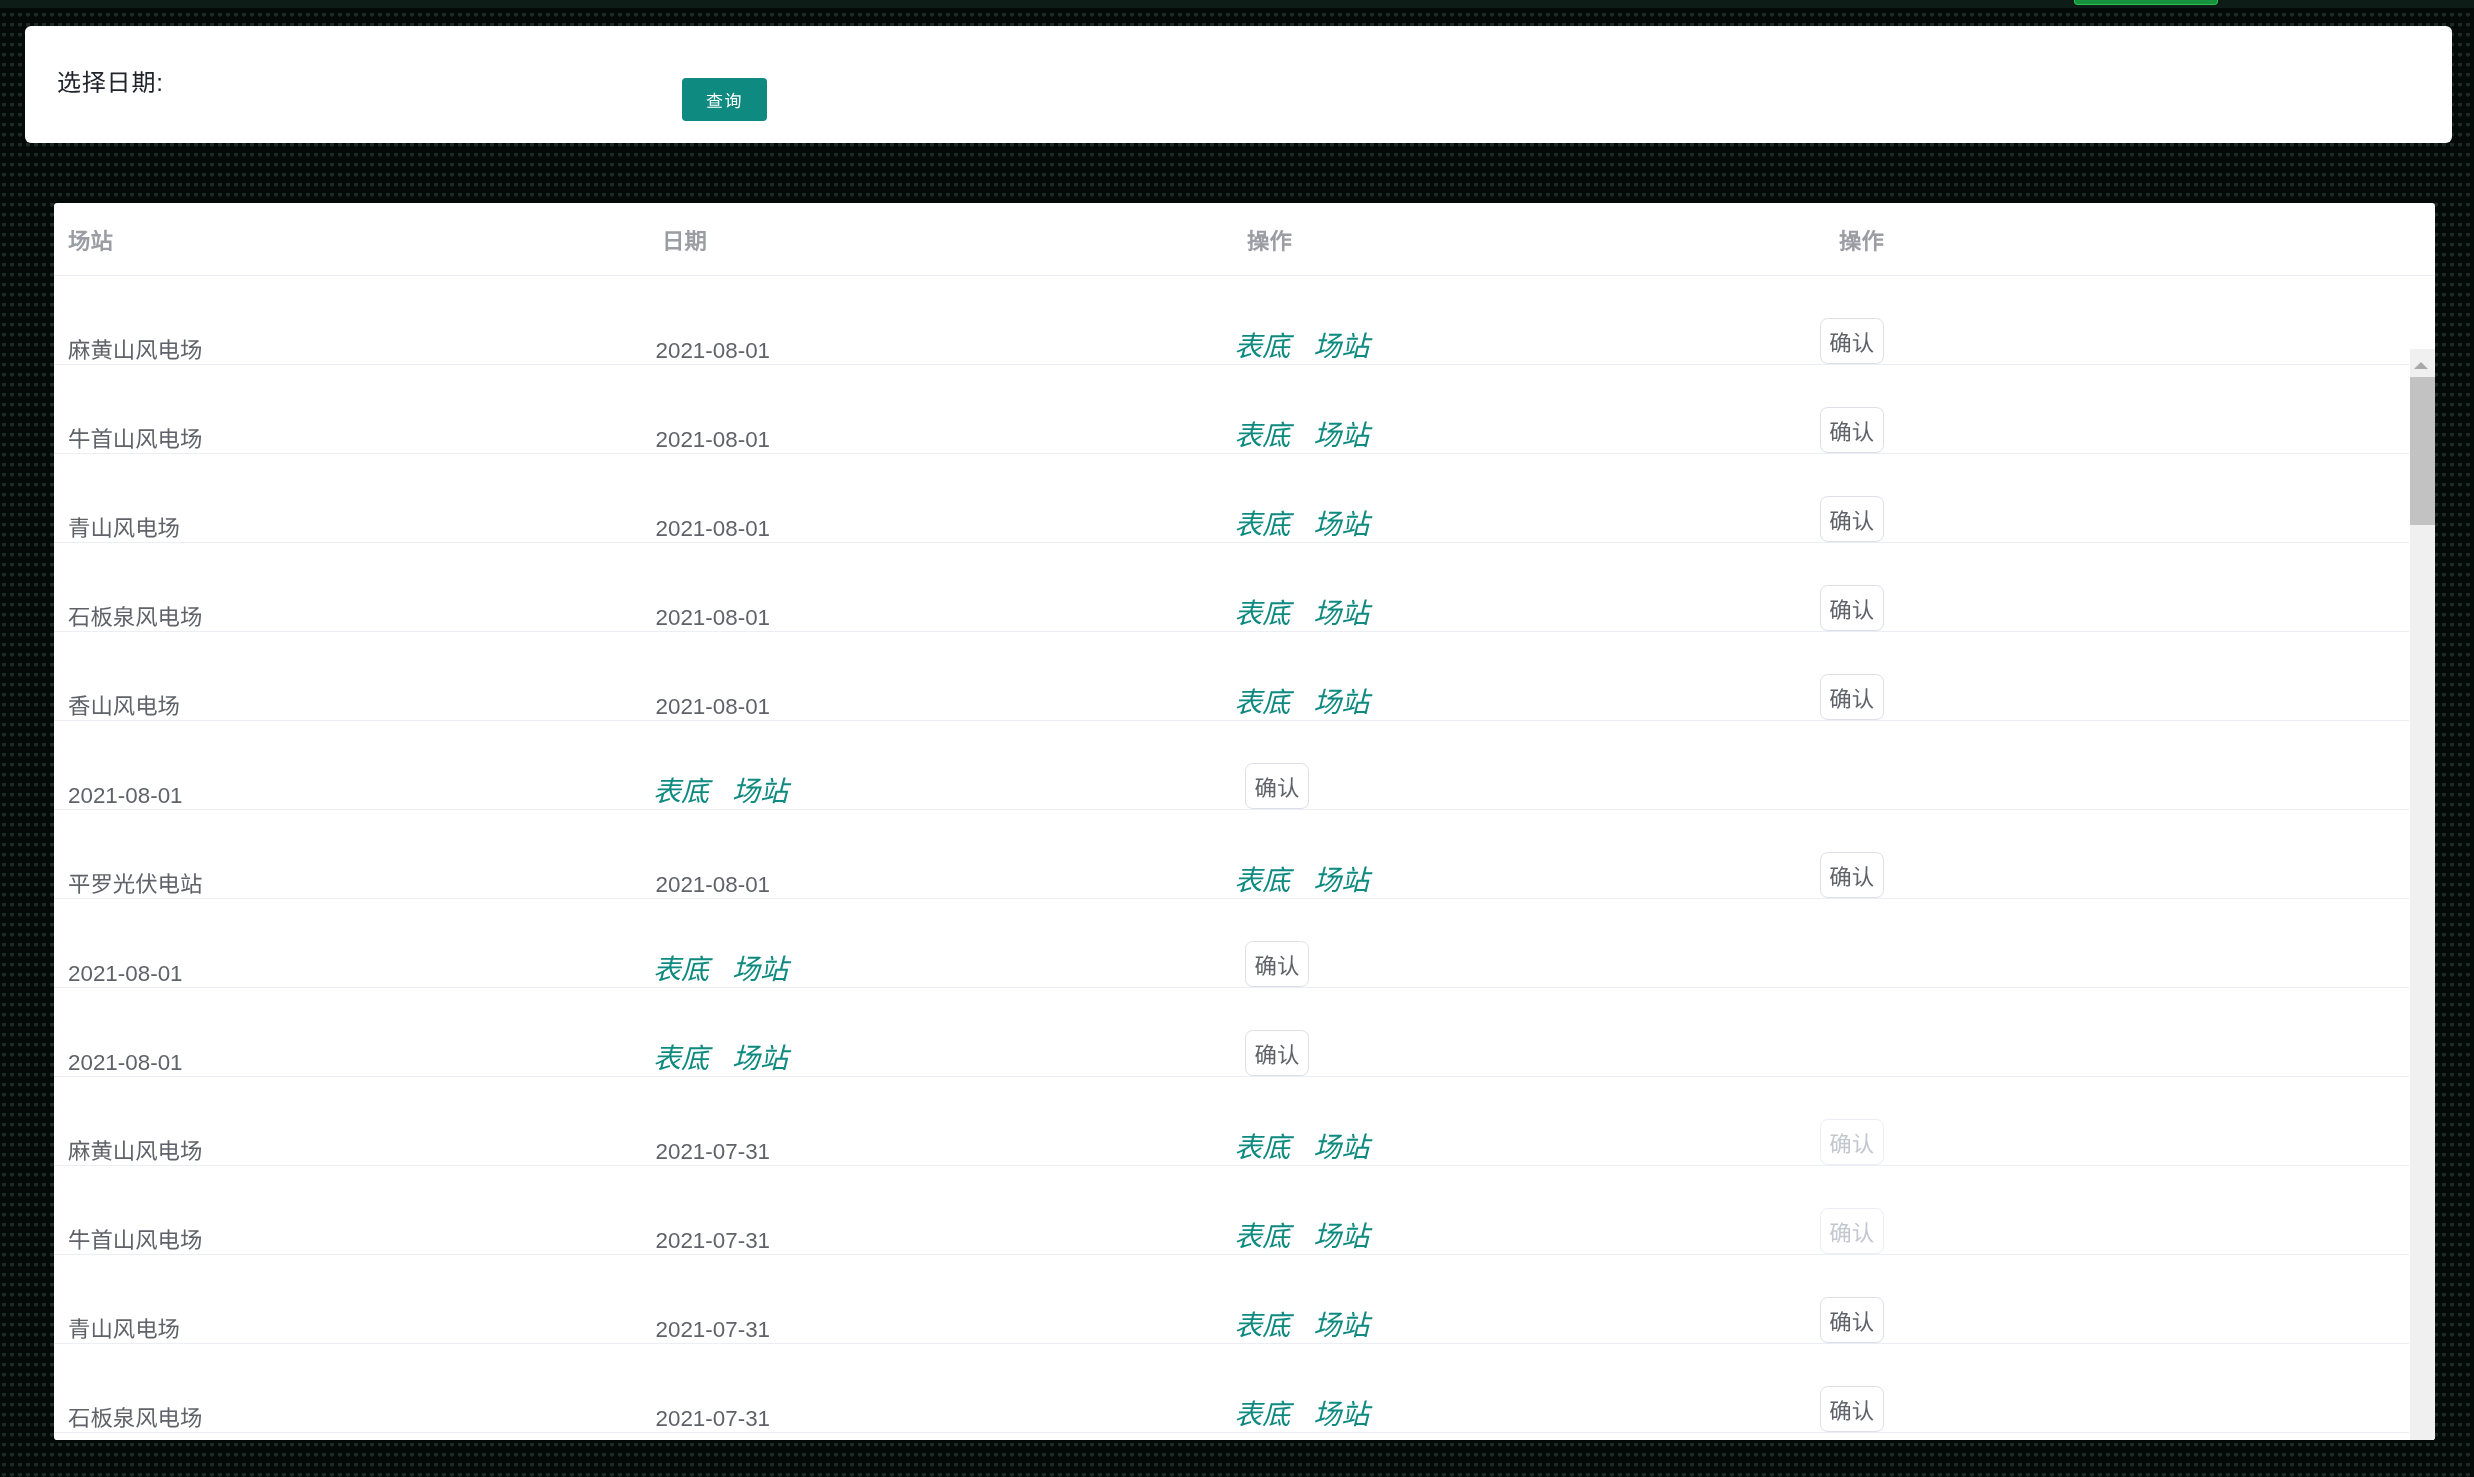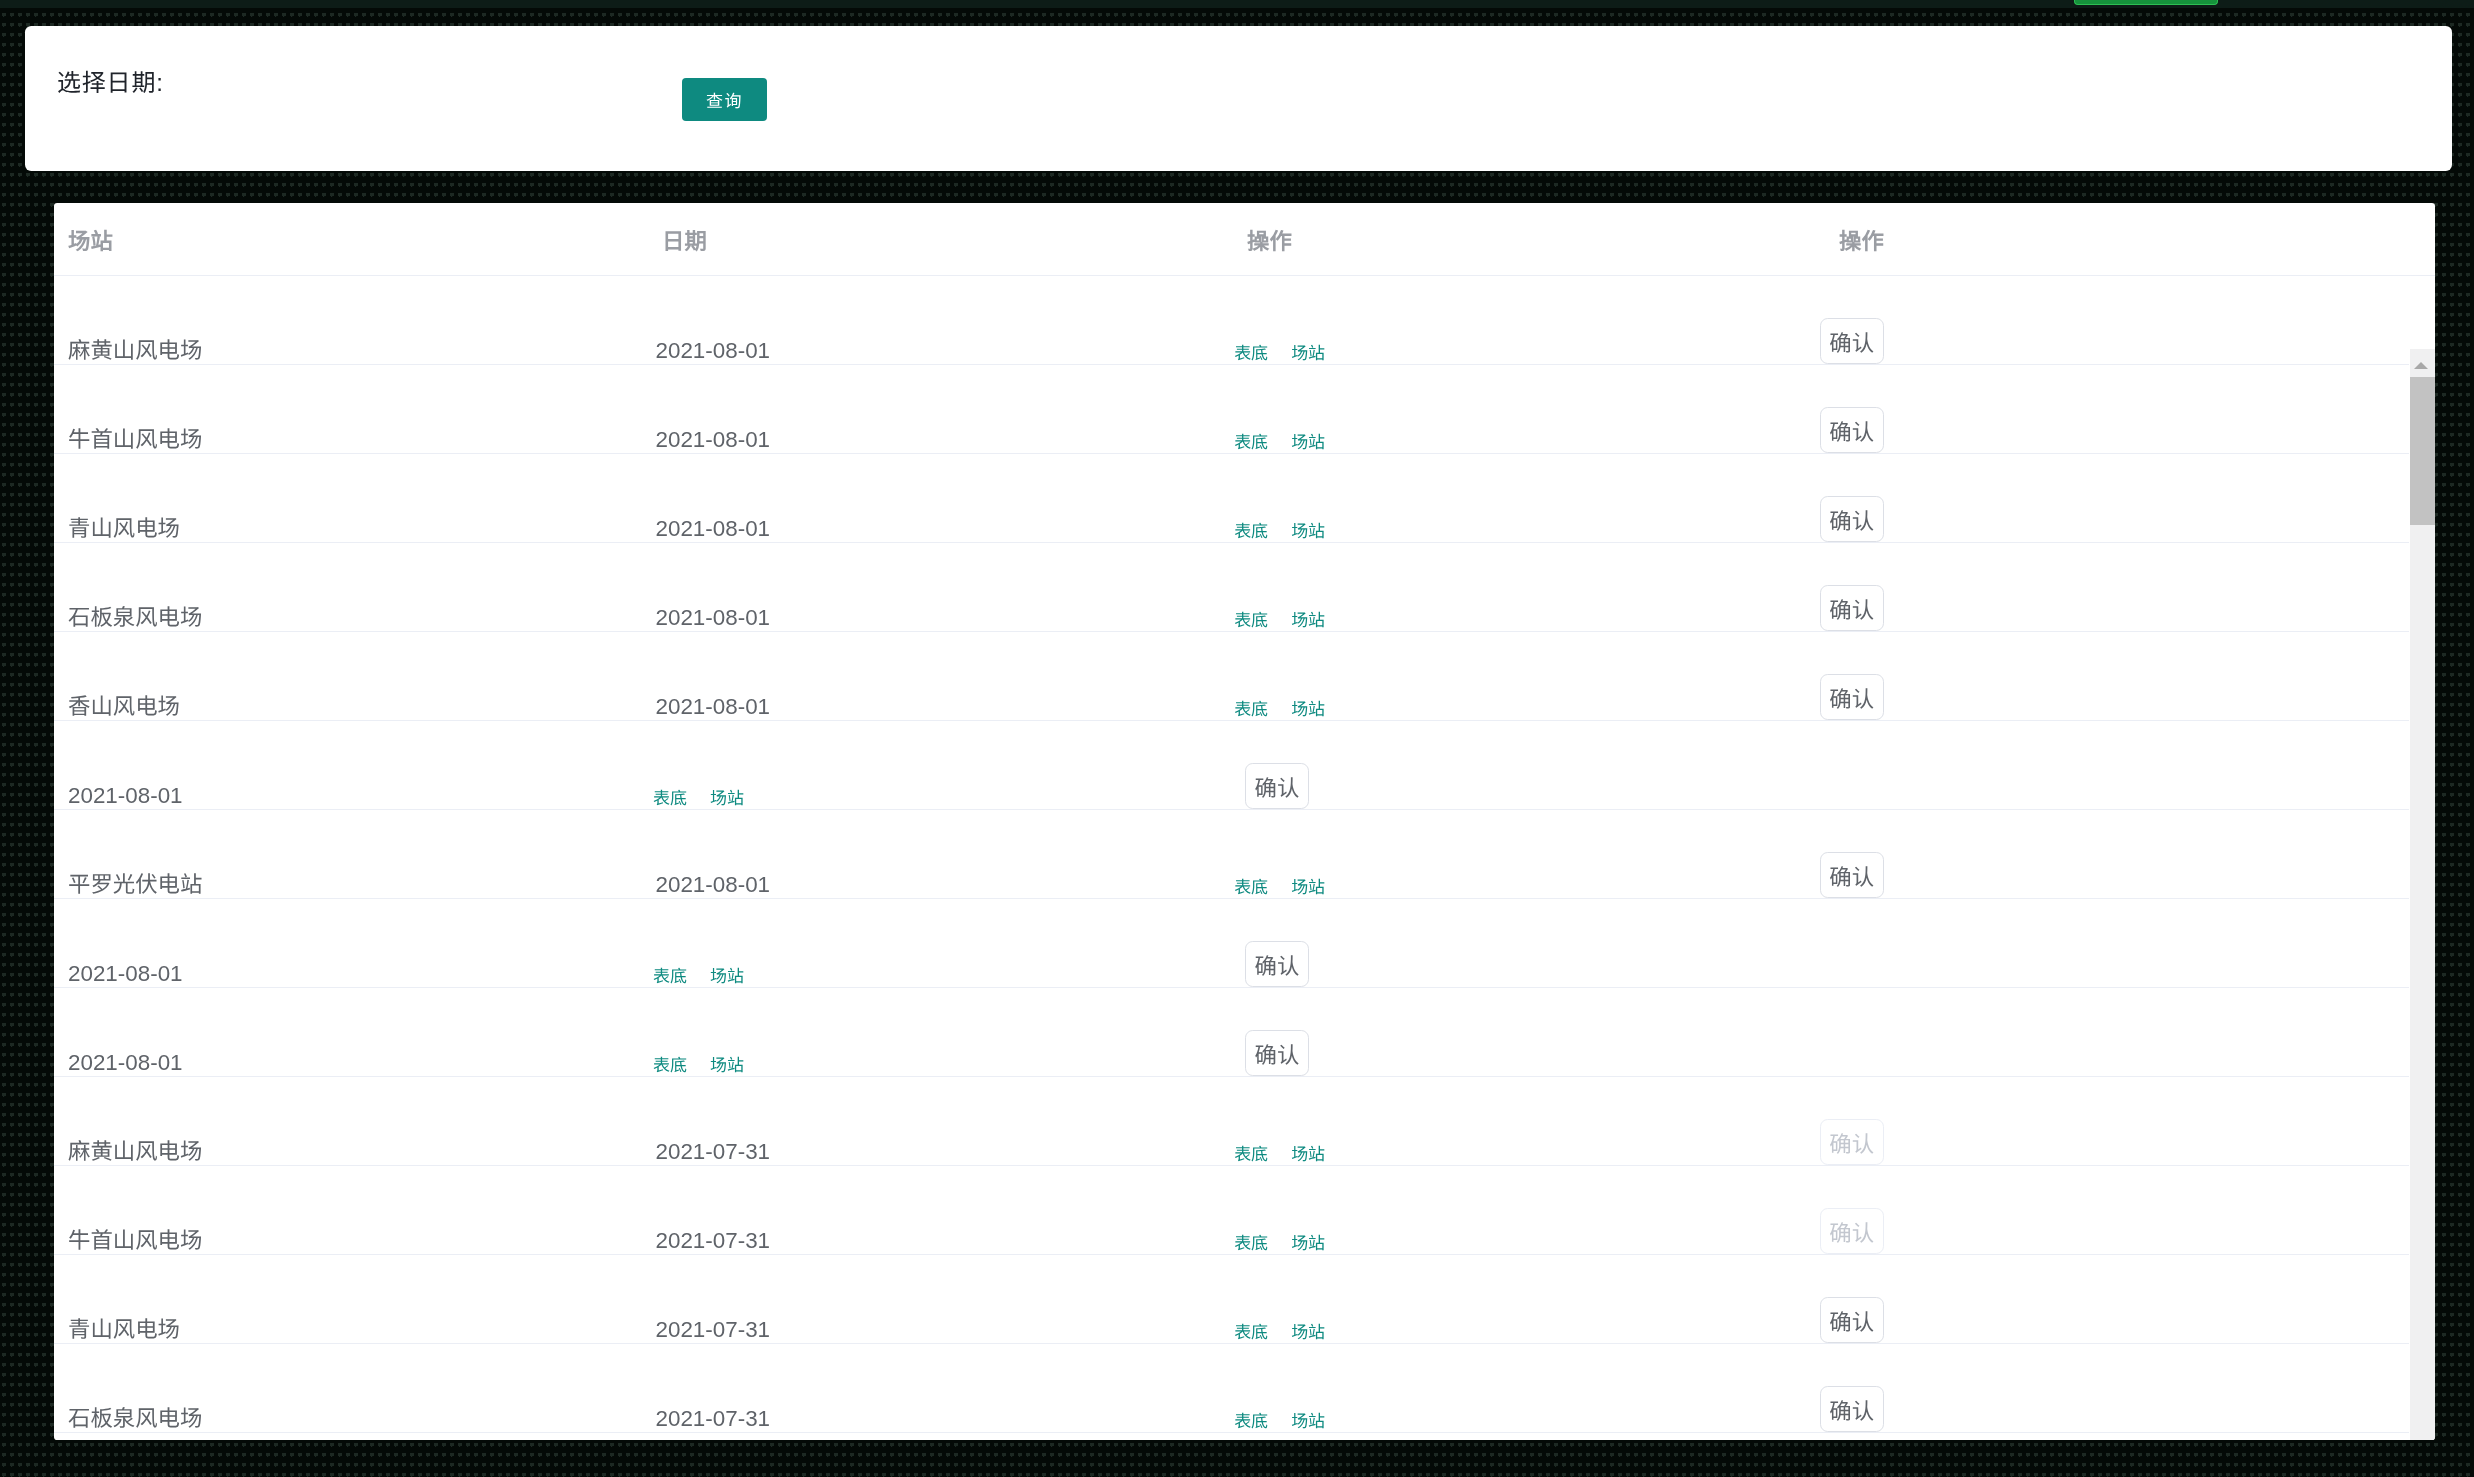--- a/index.html
+++ b/index.html
@@ -17,21 +17,21 @@
   
   .top-strip { position:absolute; left:0; top:0; width:2475px; height:7.7px; background:#0d1c17; }
   .green-frag {
     position:absolute; left:2074px; top:0; width:144px; height:5.4px;
     background:#16923c; border:1.5px solid #2dbf53; border-top:none;
     border-radius:0 0 3.9px 3.9px;
   }
 
   
   .filter-card {
-    position:absolute; left:25px; top:25.5px; width:2427px; height:145px;
+    position:absolute; left:25px; top:25.5px; width:2427px; height:117px;
     background:#fff; border-radius:6.2px;
   }
   .filter-label {
     position:absolute; left:32px; top:37px;
     font-size:24px; font-weight:500; color:#20242b; letter-spacing:0.8px;
   }
   .date-range {
     position:absolute; left:32px; top:67px; width:541px; height:45px;
     border:1.5px solid #dce0e6; border-radius:6.2px; background:#fff;
     display:flex; align-items:center; cursor:pointer;
@@ -60,21 +60,21 @@
   .t-row {
     display:flex; align-items:flex-end; width:2355px; height:89px;
     border-bottom:1.5px solid #ebeef5;
     font-size:22.4px; color:#5f6369;
   }
   .c1 { width:594px; padding-left:14px; }
   .c2 { width:585px; padding-left:14px; }
   .c3 { width:592px; padding-left:14px; display:flex; gap:23px; }
   .c4 { width:610px; padding-left:14px; }
   .t-header .c3 { display:block; }
-  .op-link { color:var(--accent,#0e8a80); cursor:pointer; font-size:17px; }
+  .op-link { color:var(--accent,#0e8a80); cursor:pointer; font-size:28px;font-style:italic; }
   .confirm-btn {
     width:64px; height:46px; background:#fff;
     border:1.5px solid #dcdfe6; border-radius:7.7px;
     color:#5f6369; font-size:22.4px; font-family:inherit;
     display:flex; align-items:center; justify-content:center; cursor:pointer;
   }
   .confirm-btn.disabled {
     border-color:#ebeef5; color:#c3c7cf; cursor:not-allowed;
   }
 

